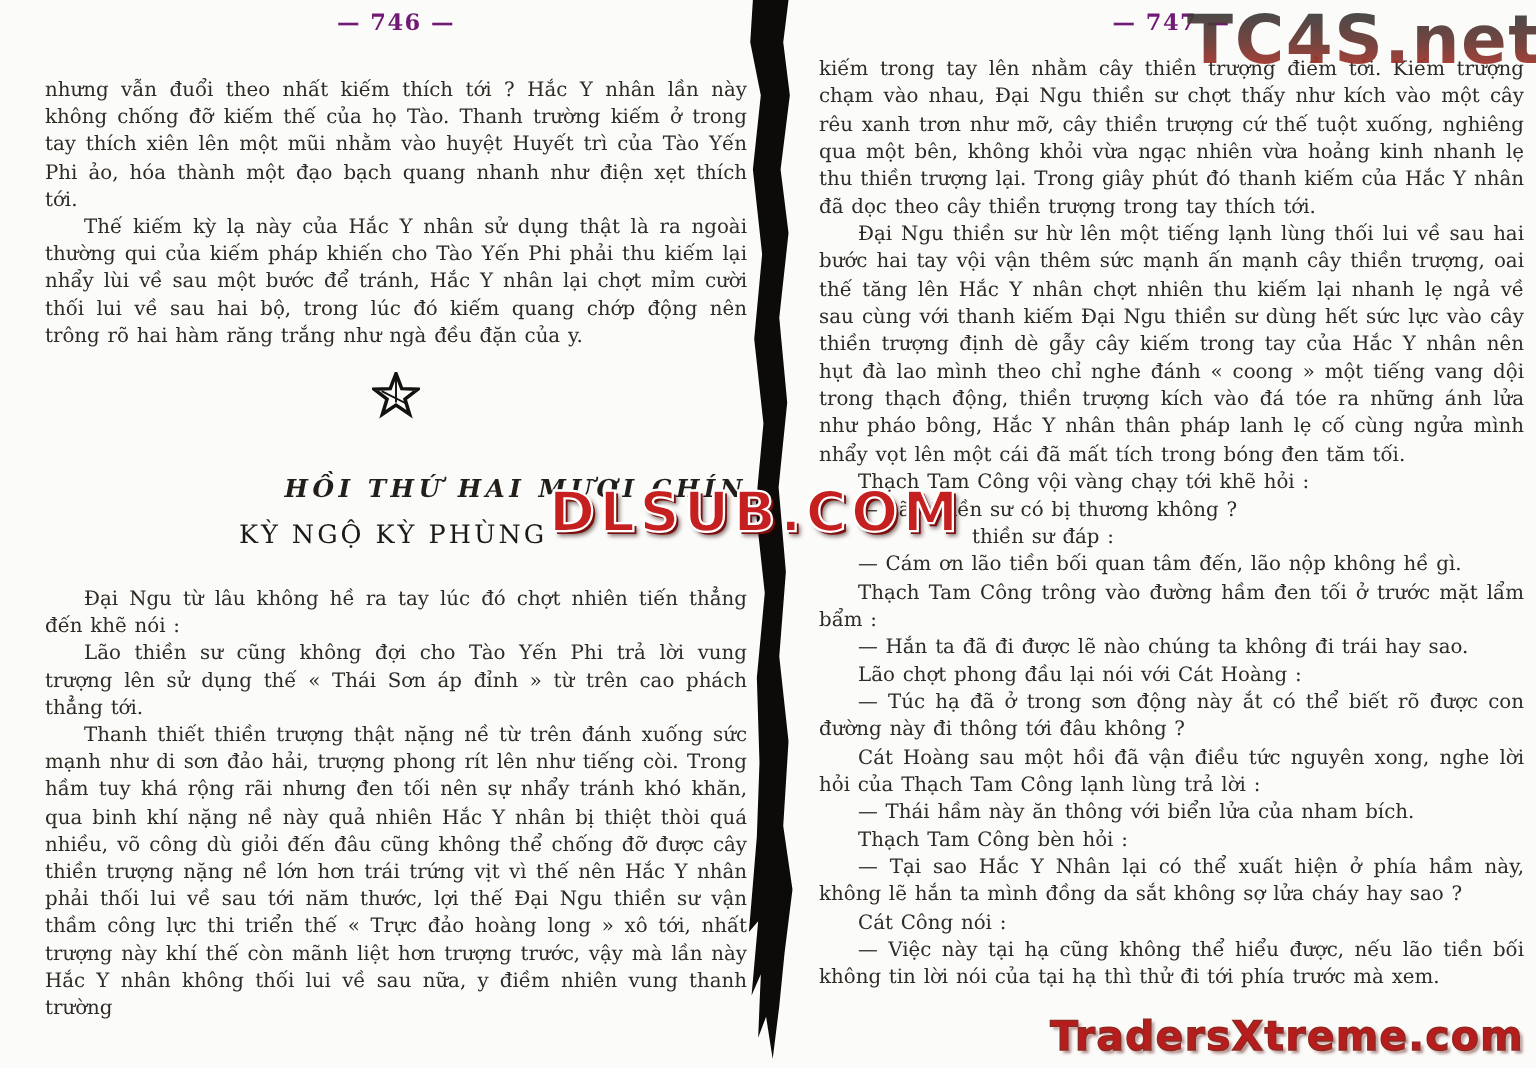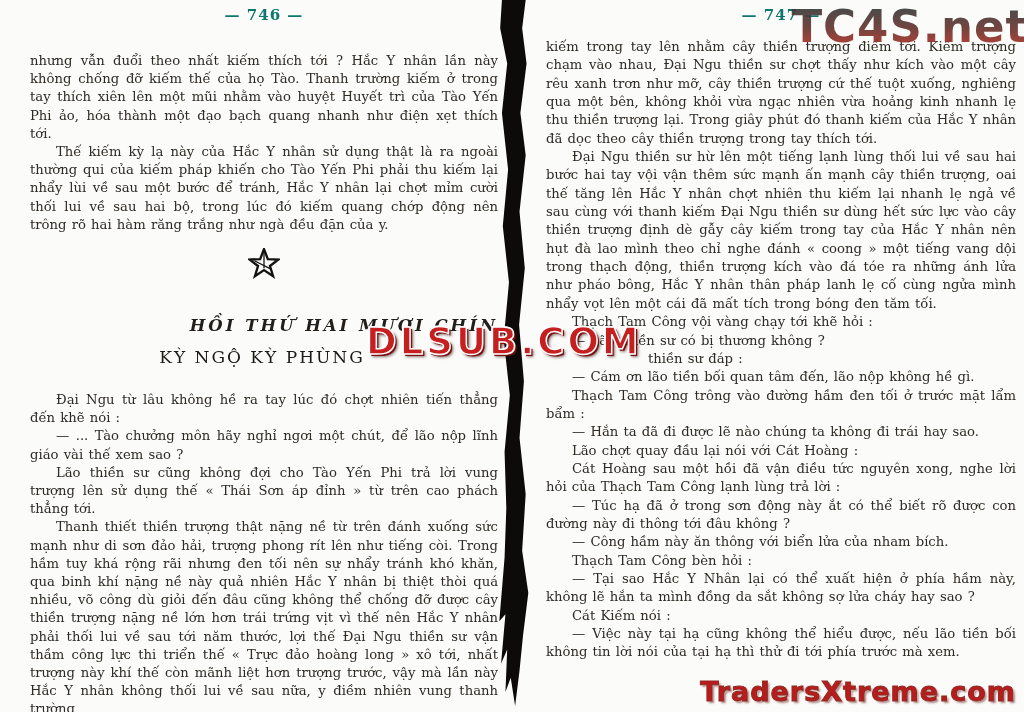--- a/index.html
+++ b/index.html
@@ -7,21 +7,21 @@
     width:1024px;height:712px;position:relative;overflow:hidden;
     background:#fbfbf9;
     font-family:"DejaVu Serif","Liberation Serif",serif;
     color:#2e2a24;
   }
   .page{position:absolute;top:6px;}
   #page-left{left:30px;width:468px;}
   #page-right{left:546px;width:470px;}
   .page-number{
     text-align:center;font-size:15px;font-weight:bold;letter-spacing:1px;
-    color:#0f766e;height:22px;
+    color:#701a75;height:22px;
   }
   #page-left .page-number{margin-bottom:24px;}
   #page-right .page-number{margin-bottom:10px;}
   p.body-par{
     margin:0;font-size:13.2px;line-height:18.2px;text-align:justify;
     word-spacing:1px;
   }
   #page-right p.body-par{line-height:18.35px;}
   .ind{text-indent:26px;}
   .wm-gap{text-indent:102px;}
@@ -83,40 +83,39 @@
       <path d="M15 1 L18.6 10.4 L28.5 10.8 L20.6 16.9 L23.5 26.4 L15 20.7 L6.5 26.4 L9.4 16.9 L1.5 10.8 L11.4 10.4 Z" fill="none" stroke="#14120f" stroke-width="2.2" stroke-linejoin="miter"></path>
       <path d="M15 4 L15 19" stroke="#14120f" stroke-width="1.2"></path>
       <path d="M6 12 L22 20" stroke="#14120f" stroke-width="1.2"></path>
     </svg>
   </div>
 
   <h2 class="chapter-title">HỒI THỨ HAI MƯƠI CHÍN</h2>
   <h3 class="chapter-subtitle">KỲ NGỘ KỲ PHÙNG</h3>
 
   <p class="body-par ind">Đại Ngu từ lâu không hề ra tay lúc đó chợt nhiên tiến thẳng đến khẽ nói :</p>
-  <p class="body-par ind">— ... Tào chưởng môn hãy nghỉ ngơi một chút, để lão nộp lĩnh giáo vài thế xem sao ?</p>
   <p class="body-par ind">Lão thiền sư cũng không đợi cho Tào Yến Phi trả lời vung trượng lên sử dụng thế « Thái Sơn áp đỉnh » từ trên cao phách thẳng tới.</p>
   <p class="body-par ind">Thanh thiết thiền trượng thật nặng nề từ trên đánh xuống sức mạnh như di sơn đảo hải, trượng phong rít lên như tiếng còi. Trong hầm tuy khá rộng rãi nhưng đen tối nên sự nhẩy tránh khó khăn, qua binh khí nặng nề này quả nhiên Hắc Y nhân bị thiệt thòi quá nhiều, võ công dù giỏi đến đâu cũng không thể chống đỡ được cây thiền trượng nặng nề lớn hơn trái trứng vịt vì thế nên Hắc Y nhân phải thối lui về sau tới năm thước, lợi thế Đại Ngu thiền sư vận thầm công lực thi triển thế « Trực đảo hoàng long » xô tới, nhất trượng này khí thế còn mãnh liệt hơn trượng trước, vậy mà lần này Hắc Y nhân không thối lui về sau nữa, y điềm nhiên vung thanh trường</p>
 </div>
 
 <div class="page" id="page-right">
   <div class="page-number">— 747 —</div>
   <p class="body-par">kiếm trong tay lên nhằm cây thiền trượng điểm tới. Kiếm trượng chạm vào nhau, Đại Ngu thiền sư chợt thấy như kích vào một cây rêu xanh trơn như mỡ, cây thiền trượng cứ thế tuột xuống, nghiêng qua một bên, không khỏi vừa ngạc nhiên vừa hoảng kinh nhanh lẹ thu thiền trượng lại. Trong giây phút đó thanh kiếm của Hắc Y nhân đã dọc theo cây thiền trượng trong tay thích tới.</p>
   <p class="body-par ind">Đại Ngu thiền sư hừ lên một tiếng lạnh lùng thối lui về sau hai bước hai tay vội vận thêm sức mạnh ấn mạnh cây thiền trượng, oai thế tăng lên Hắc Y nhân chợt nhiên thu kiếm lại nhanh lẹ ngả về sau cùng với thanh kiếm Đại Ngu thiền sư dùng hết sức lực vào cây thiền trượng định dè gẫy cây kiếm trong tay của Hắc Y nhân nên hụt đà lao mình theo chỉ nghe đánh « coong » một tiếng vang dội trong thạch động, thiền trượng kích vào đá tóe ra những ánh lửa như pháo bông, Hắc Y nhân thân pháp lanh lẹ cố cùng ngửa mình nhẩy vọt lên một cái đã mất tích trong bóng đen tăm tối.</p>
   <p class="body-par ind">Thạch Tam Công vội vàng chạy tới khẽ hỏi :</p>
   <p class="body-par ind">— Lão thiền sư có bị thương không ?</p>
   <p class="body-par wm-gap">thiền sư đáp :</p>
   <p class="body-par ind">— Cám ơn lão tiền bối quan tâm đến, lão nộp không hề gì.</p>
   <p class="body-par ind">Thạch Tam Công trông vào đường hầm đen tối ở trước mặt lẩm bẩm :</p>
   <p class="body-par ind">— Hắn ta đã đi được lẽ nào chúng ta không đi trái hay sao.</p>
-  <p class="body-par ind">Lão chợt quay đầu lại nói với Cát Hoàng :</p>
+  <p class="body-par ind">Lão chợt phong đầu lại nói với Cát Hoàng :</p>
+  <p class="body-par ind">— Túc hạ đã ở trong sơn động này ắt có thể biết rõ được con đường này đi thông tới đâu không ?</p>
   <p class="body-par ind">Cát Hoàng sau một hồi đã vận điều tức nguyên xong, nghe lời hỏi của Thạch Tam Công lạnh lùng trả lời :</p>
-  <p class="body-par ind">— Túc hạ đã ở trong sơn động này ắt có thể biết rõ được con đường này đi thông tới đâu không ?</p>
-  <p class="body-par ind">— Công hầm này ăn thông với biển lửa của nham bích.</p>
+  <p class="body-par ind">— Thái hầm này ăn thông với biển lửa của nham bích.</p>
   <p class="body-par ind">Thạch Tam Công bèn hỏi :</p>
   <p class="body-par ind">— Tại sao Hắc Y Nhân lại có thể xuất hiện ở phía hầm này, không lẽ hắn ta mình đồng da sắt không sợ lửa cháy hay sao ?</p>
-  <p class="body-par ind">Cát Kiếm nói :</p>
+  <p class="body-par ind">Cát Công nói :</p>
   <p class="body-par ind">— Việc này tại hạ cũng không thể hiểu được, nếu lão tiền bối không tin lời nói của tại hạ thì thử đi tới phía trước mà xem.</p>
 </div>
 
 <div class="wm wm-tc4s">TC4S.net</div>
 <div class="wm wm-dlsub">DLSUB.COM</div>
 <div class="wm wm-traders">TradersXtreme.com</div>
 
 </body></html>

